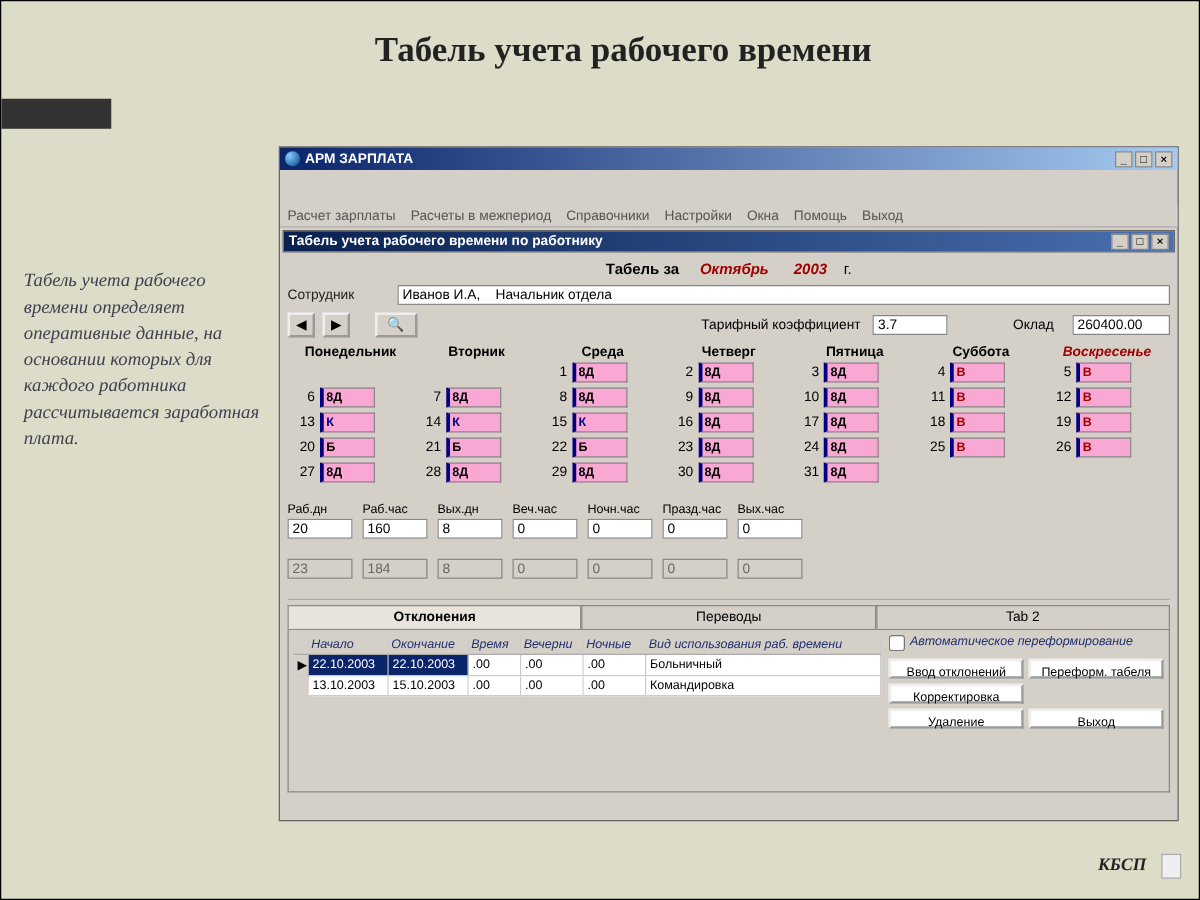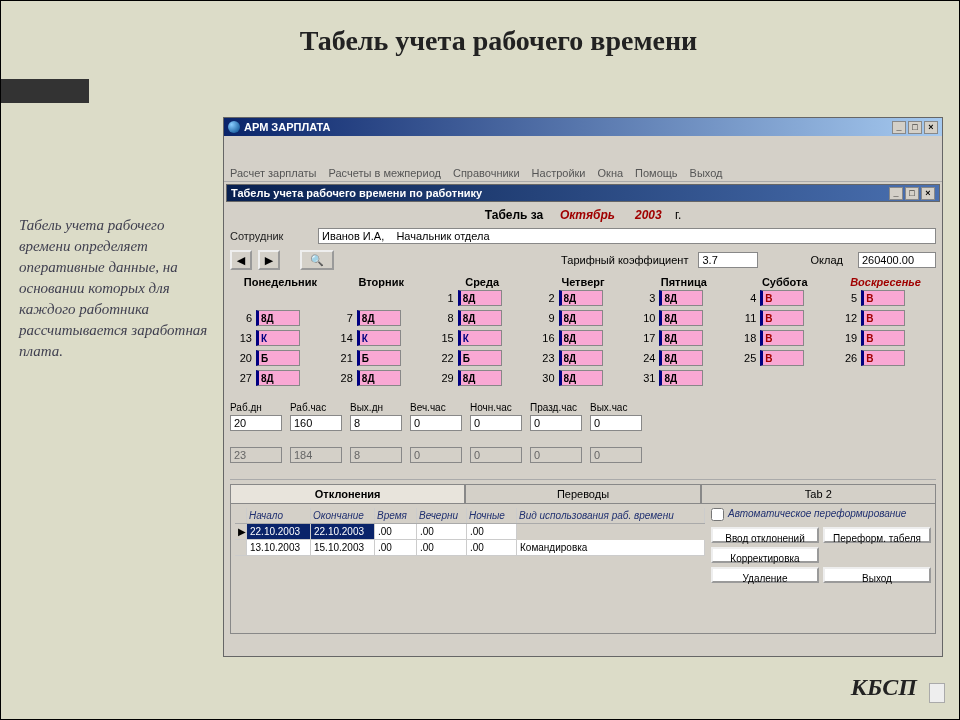--- a/index.html
+++ b/index.html
@@ -162,21 +162,21 @@
   .chk-row { font-size: 10px; font-style: italic; color: #203070; display: flex; align-items: flex-start; gap: 4px; }
   .btn-grid { display: grid; grid-template-columns: 1fr 1fr; gap: 4px; margin-top: 2px; }
   .win95-btn {
     height: 16px; background: #ffffff;
     border: 2px outset #eee; font-size: 10px;
     text-align: center; line-height: 20px;
   }
   .footer {
     position: absolute; bottom: 18px; right: 42px;
     font-family: "Times New Roman", serif;
-    font-weight: bold; font-style: italic; font-size: 24px; color: #222;
+    font-weight: bold; font-style: italic; font-size: 14px; color: #222;
   }
   .page-corner {
     position: absolute; bottom: 16px; right: 14px;
     width: 16px; height: 20px; background: #eee;
     border: 1px solid #aaa;
   }
   .globe-icon {
     display: inline-block; width: 12px; height: 12px;
     border-radius: 50%; background: radial-gradient(circle at 30% 30%, #8cf, #048);
     margin-right: 4px; vertical-align: middle;
@@ -463,20 +463,21 @@
           <div>Вид использования раб. времени</div>
         </div>
         <div id="dev-rows">
             <div class="dev-tr">
               <div class="marker">▶</div>
               <div class="sel">22.10.2003</div>
               <div class="sel">22.10.2003</div>
               <div>.00</div>
               <div>.00</div>
               <div>.00</div>
+              <div>Больничный</div>
             </div>
             <div class="dev-tr">
               <div class="marker"></div>
               <div>13.10.2003</div>
               <div>15.10.2003</div>
               <div>.00</div>
               <div>.00</div>
               <div>.00</div>
               <div>Командировка</div>
             </div>

